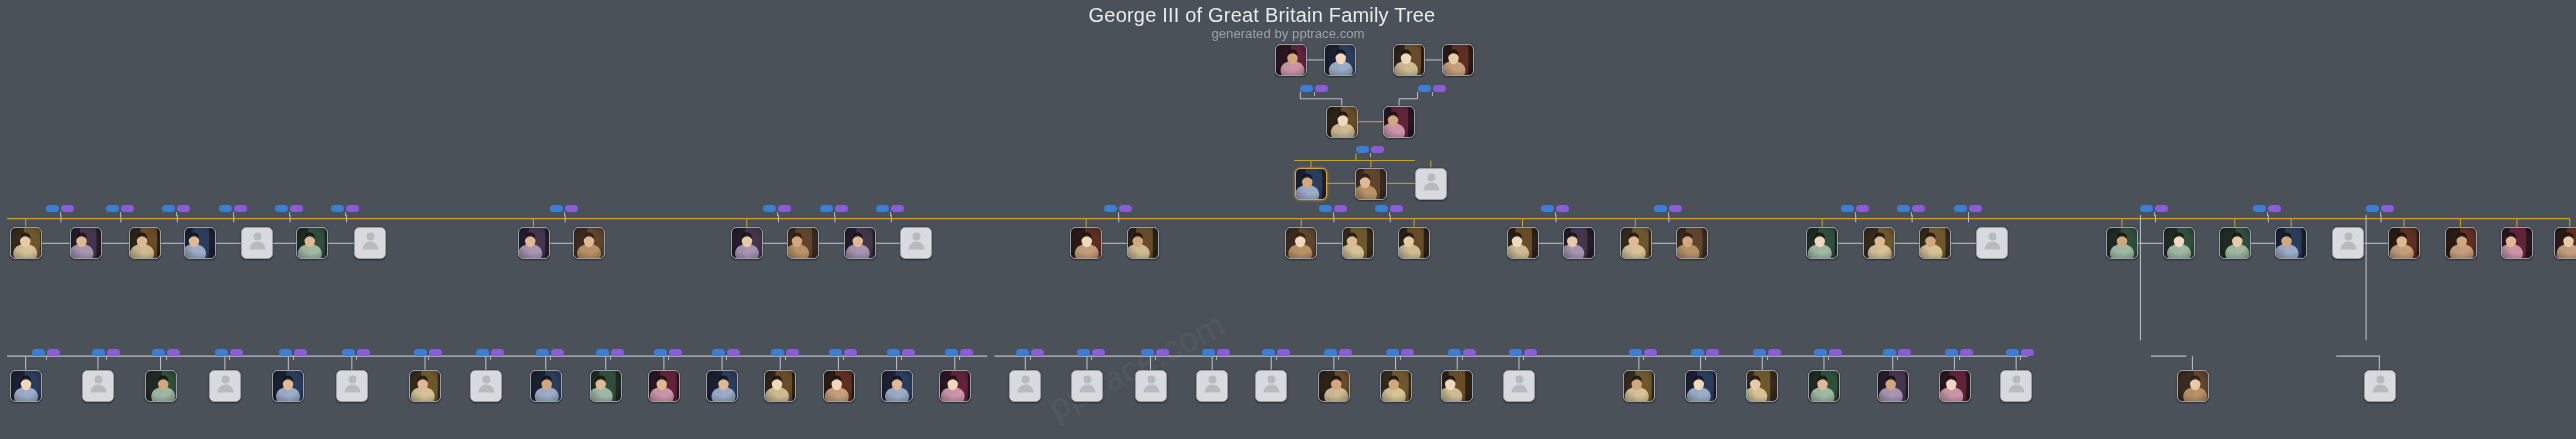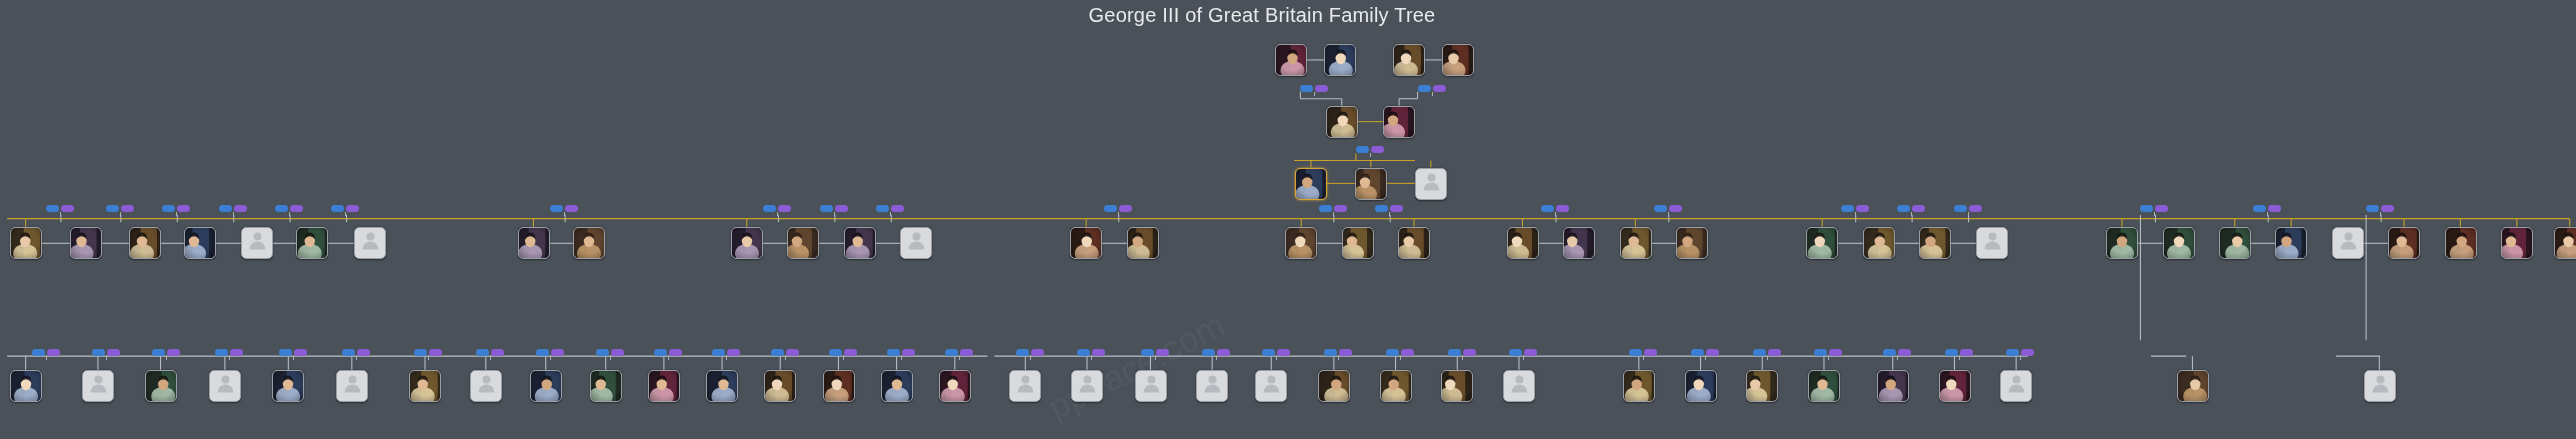--- a/index.html
+++ b/index.html
@@ -64,20 +64,21 @@
   .union .pill.b{background:#3b7fd4;}
   .union .pill.p{background:#8b5cd6;}
   .union .tick{position:absolute;left:50%;top:7px;width:0.9px;height:3.5px;background:#aab0b8;}
 </style>
 </head>
 <body>
 
 <div id="stage">
 
   <div class="title">George III of Great Britain Family Tree</div>
+  <div class="subtitle">generated by pptrace.com</div>
   <div class="watermark">pptrace.com</div>
 
   <svg id="edges" viewBox="0 0 2922 498" width="2576" height="439">
       <path d="M1481 68 L1503 68" stroke="#b9bfc6" stroke-width="1.2" fill="none"></path>
       <path d="M1615 68 L1637 68" stroke="#b9bfc6" stroke-width="1.2" fill="none"></path>
       <path d="M1475 104 L1475 112" stroke="#b9bfc6" stroke-width="1.2" fill="none"></path>
       <path d="M1475 112 L1522 112" stroke="#b9bfc6" stroke-width="1.2" fill="none"></path>
       <path d="M1522 112 L1522 120" stroke="#b9bfc6" stroke-width="1.2" fill="none"></path>
       <path d="M1608 104 L1608 112" stroke="#b9bfc6" stroke-width="1.2" fill="none"></path>
       <path d="M1608 112 L1587 112" stroke="#b9bfc6" stroke-width="1.2" fill="none"></path>

